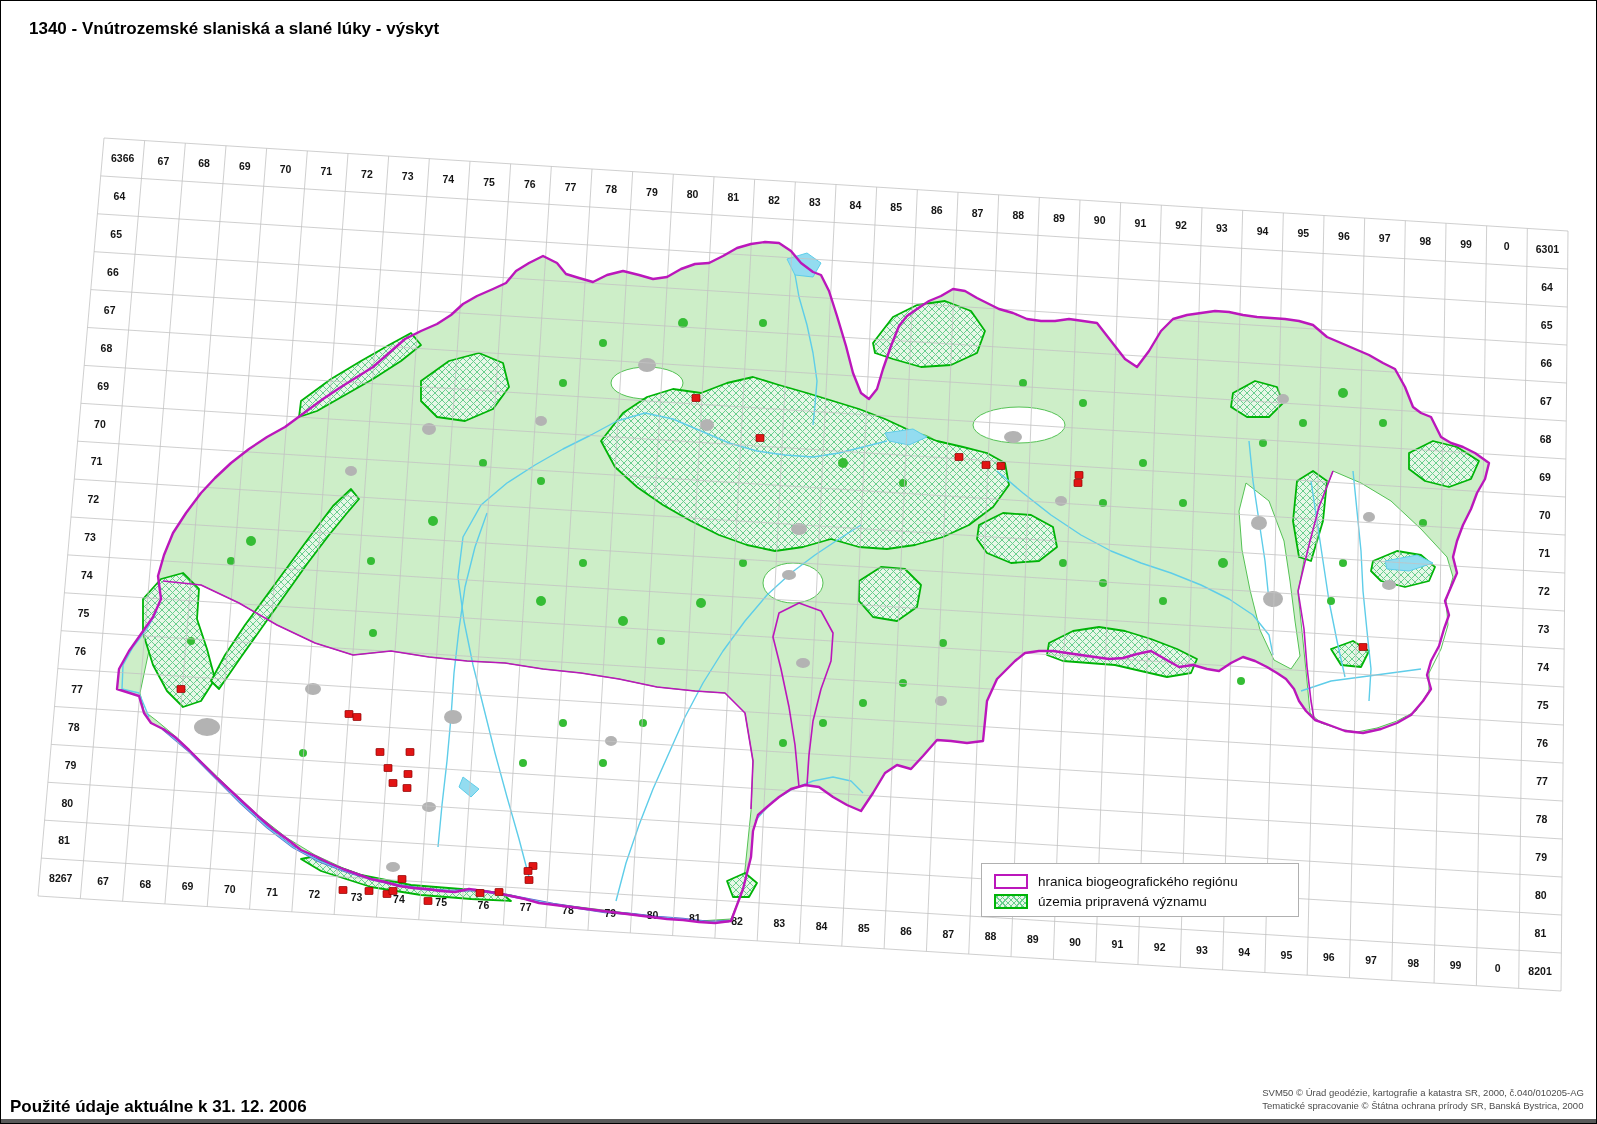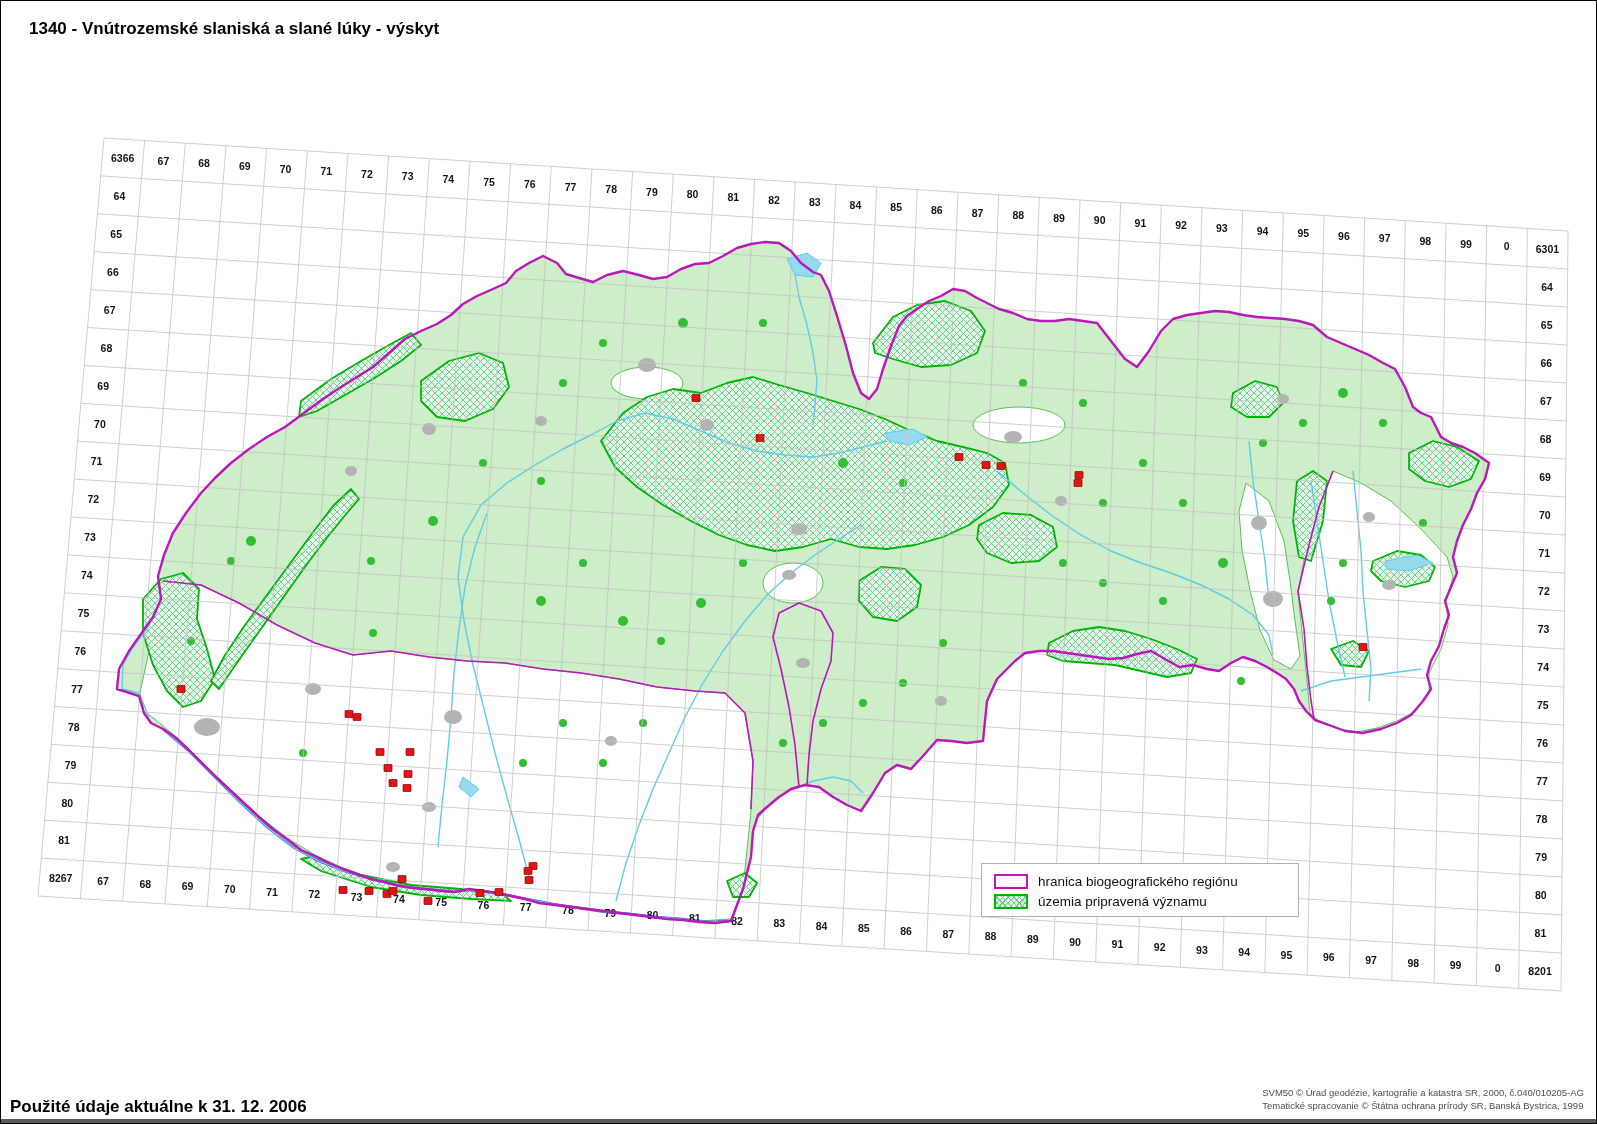--- a/index.html
+++ b/index.html
@@ -379,17 +379,17 @@
     <div class="legend-row">
       <span class="legend-swatch swatch-sci"></span>
       <span class="legend-label">územia pripravená významu</span>
     </div>
   </div>
 
   <div class="footer2">Použité údaje aktuálne k 31. 12. 2006</div>
 
   <div class="credits">
     <div>SVM50 © Úrad geodézie, kartografie a katastra SR, 2000, č.040/010205-AG</div>
-    <div>Tematické spracovanie © Štátna ochrana prírody SR, Banská Bystrica, 1999</div>
+    <div>Tematické spracovanie © Štátna ochrana prírody SR, Banská Bystrica, 2000</div>
   </div>
 
   <div class="bottombar"></div>
 </div>
 
 </body></html>

